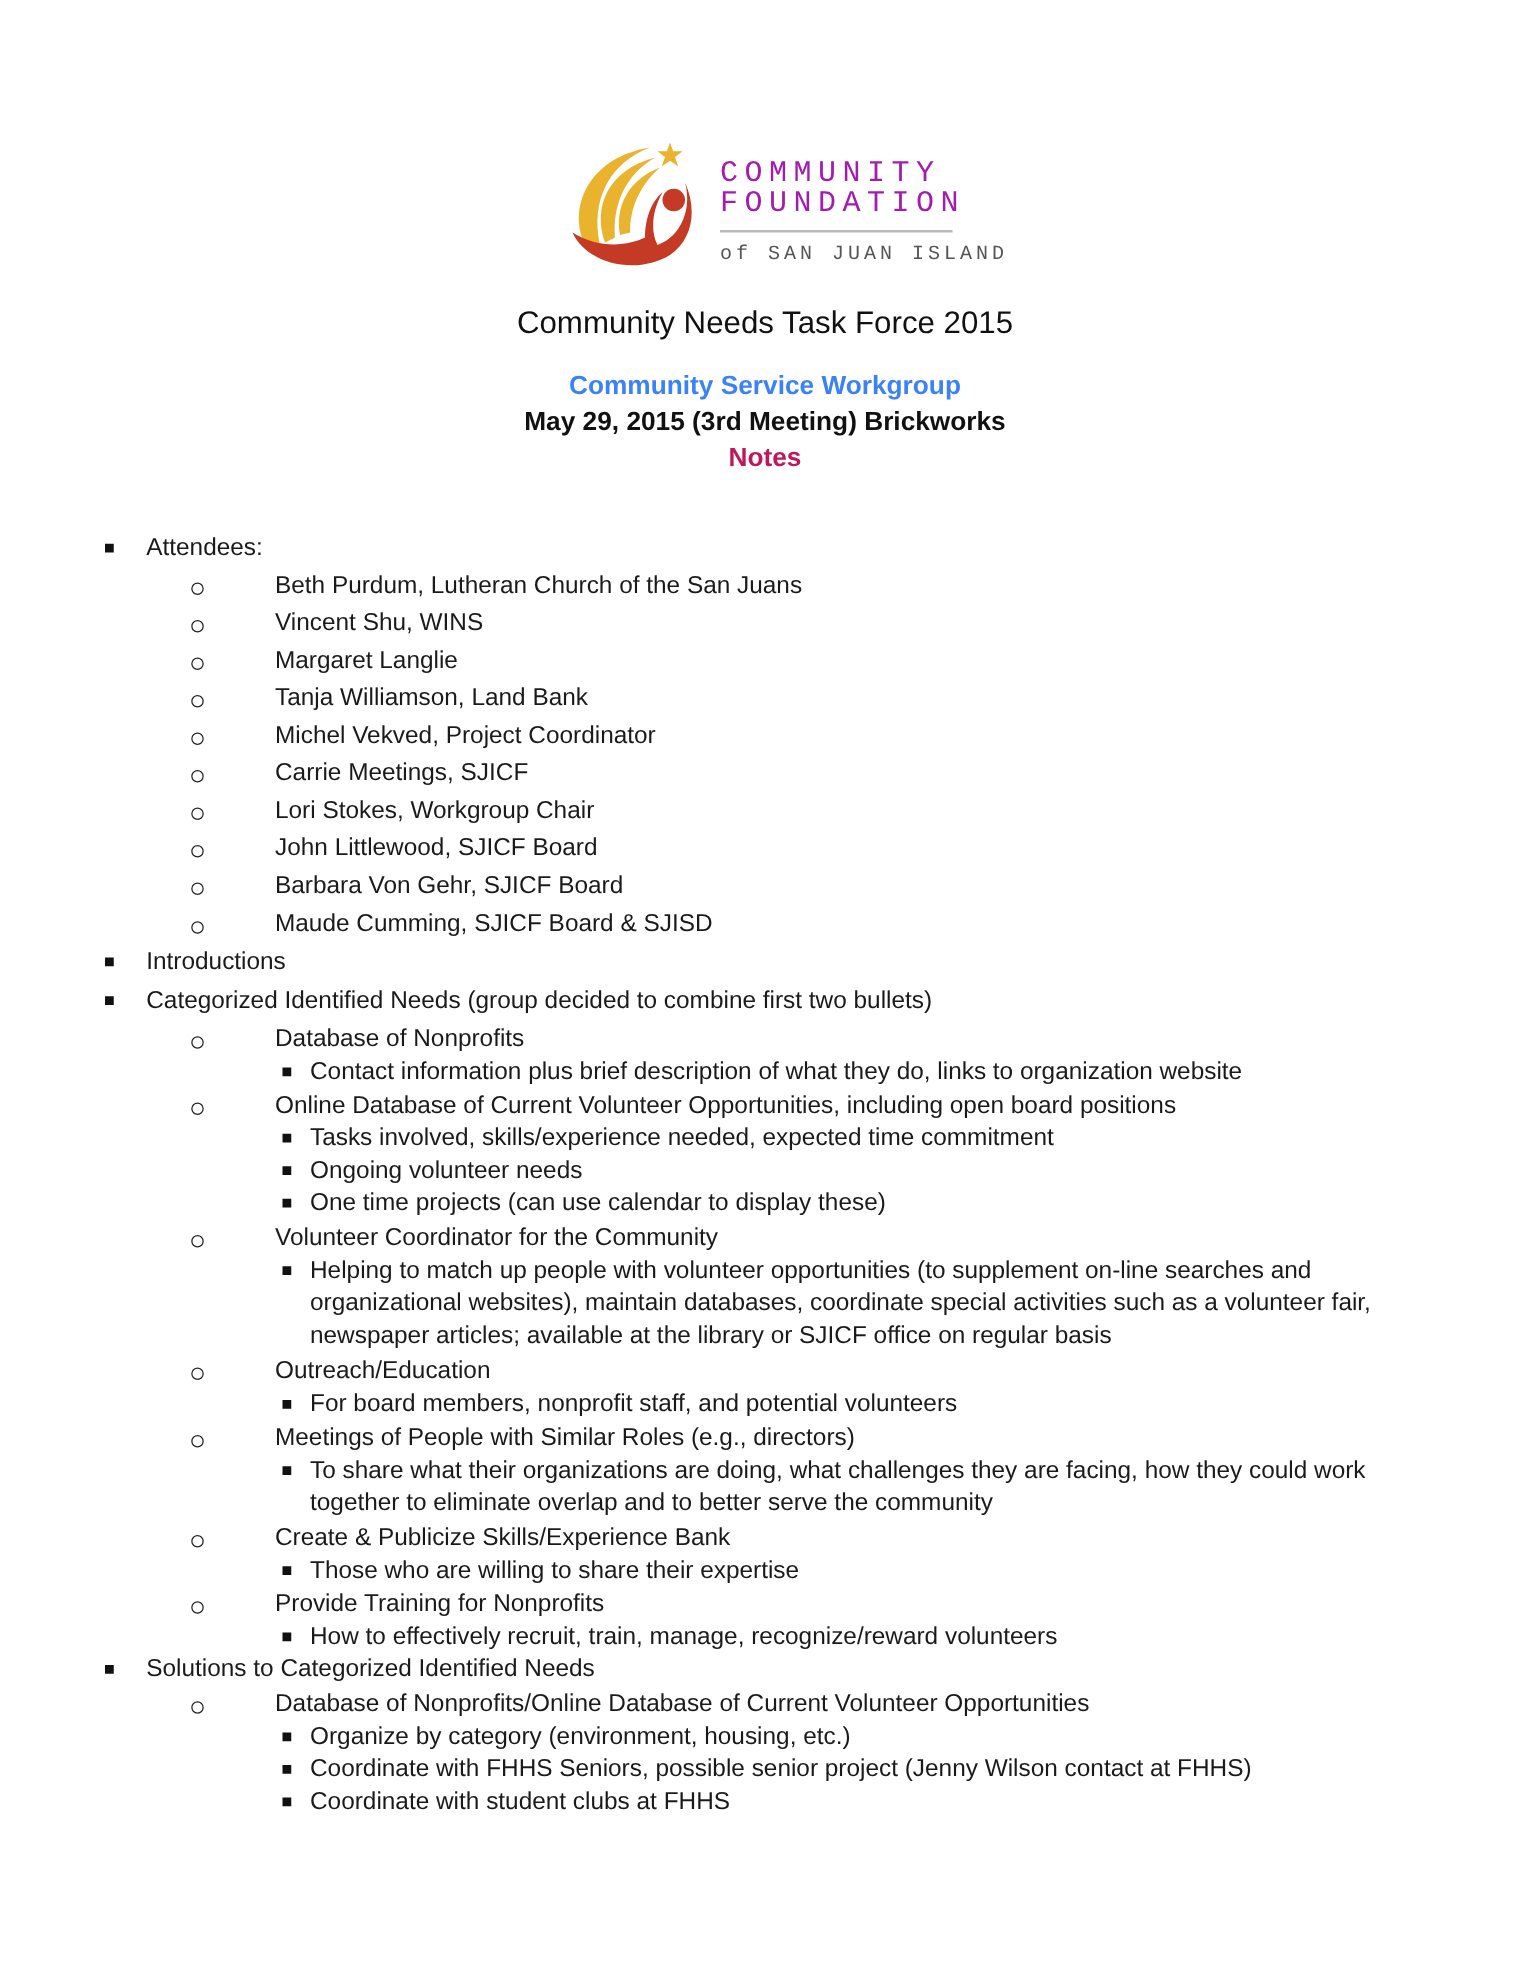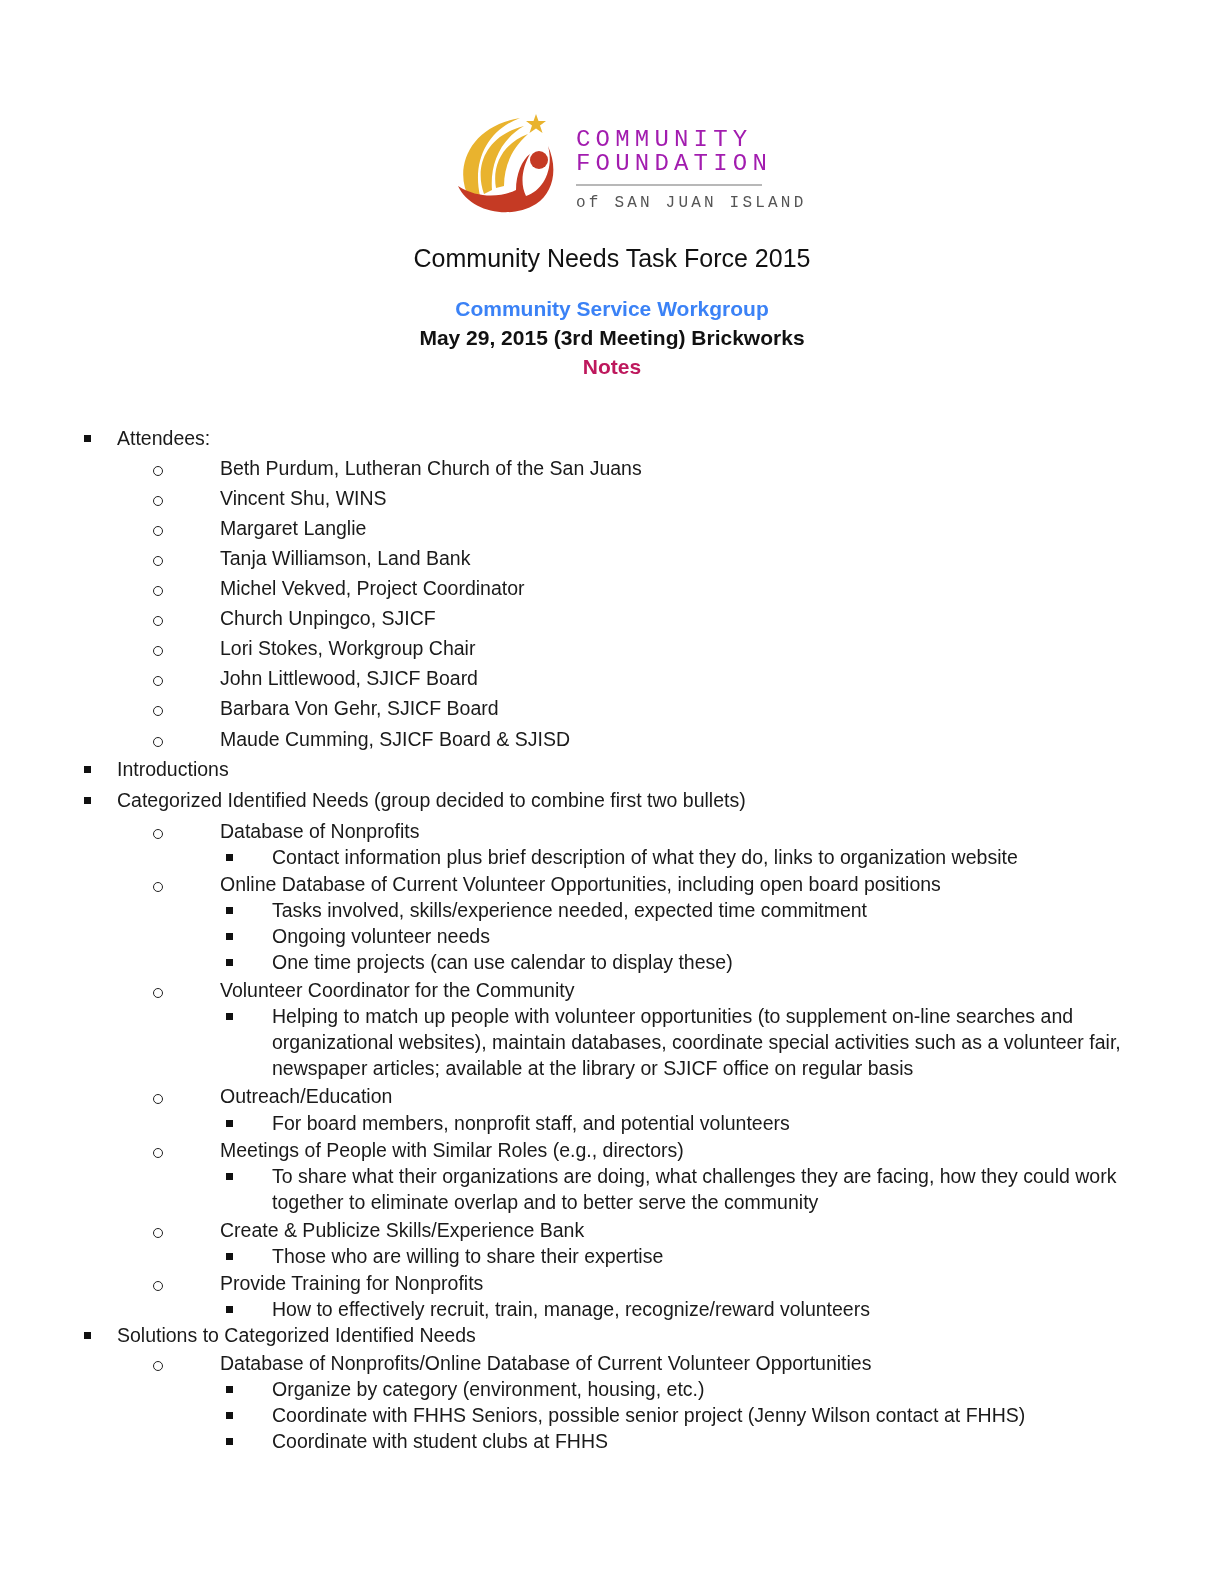--- a/index.html
+++ b/index.html
@@ -32,21 +32,21 @@
     .row { position: absolute; font-size: 19.5px; line-height: 26px; color: #1a1a1a; }
     .row .bullet { position: absolute; }
     .row .text { position: absolute; white-space: nowrap; }
     .sq { width: 7px; height: 7px; background: #111; display: inline-block; }
     .circ { width: 8px; height: 8px; border: 1.5px solid #222; border-radius: 50%; display: inline-block; }
     .l1 .bullet { left: 84px; top: 10px; }
     .l1 .text { left: 117px; }
     .l2 .bullet { left: 153px; top: 11px; }
     .l2 .text { left: 189px; margin-left: 31px; }
     .l3 .bullet { left: 226px; top: 10px; }
-    .l3 .text { left: 272px; }
+    .l3 .text { left: 248px; }
   </style>
 </head>
 <body>
 
 <div class="logo">
   <svg class="logo-mark" viewBox="0 0 110 112">
 
     <path d="M20 92 C 2 60, 20 18, 70 10 C 38 22, 22 52, 30 88 Z" fill="#E9B32E"></path>
     <path d="M34 86 C 24 58, 36 28, 74 18 C 50 32, 40 56, 42 82 Z" fill="#E9B32E"></path>
     <path d="M46 80 C 42 58, 52 36, 78 26 C 62 40, 54 58, 54 78 Z" fill="#E9B32E"></path>
@@ -91,21 +91,21 @@
   <div class="row l2" style="top:545px">
       <span class="bullet circ"></span>
       <span class="text">Tanja Williamson, Land Bank</span>
     </div>
   <div class="row l2" style="top:575px">
       <span class="bullet circ"></span>
       <span class="text">Michel Vekved, Project Coordinator</span>
     </div>
   <div class="row l2" style="top:605px">
       <span class="bullet circ"></span>
-      <span class="text">Church Unpingco, SJICF</span>
+      <span class="text">Carrie Meetings, SJICF</span>
     </div>
   <div class="row l2" style="top:635px">
       <span class="bullet circ"></span>
       <span class="text">Lori Stokes, Workgroup Chair</span>
     </div>
   <div class="row l2" style="top:665px">
       <span class="bullet circ"></span>
       <span class="text">John Littlewood, SJICF Board</span>
     </div>
   <div class="row l2" style="top:695px">

